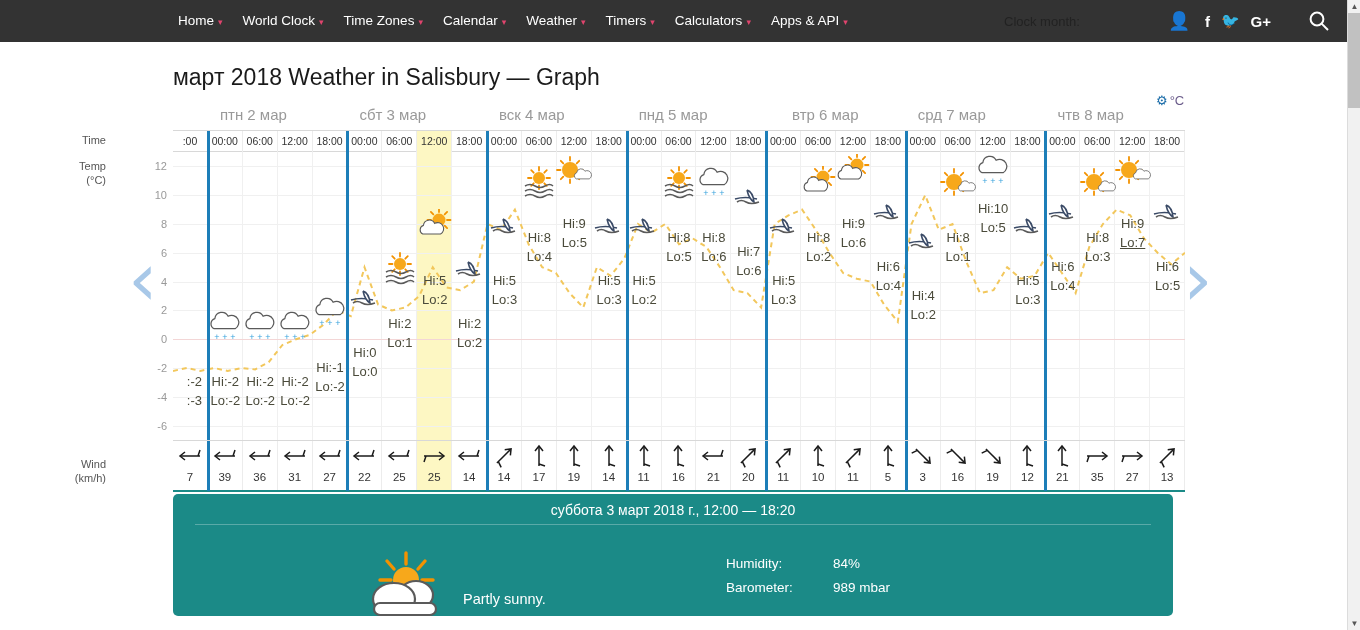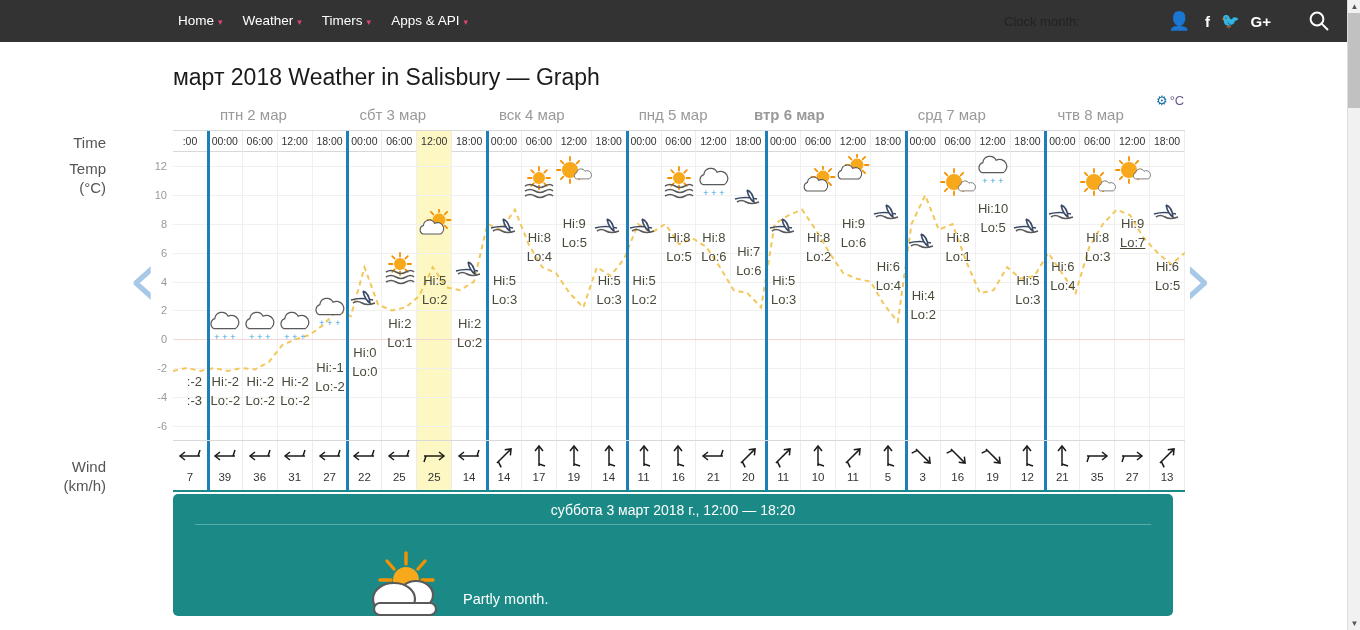--- a/index.html
+++ b/index.html
@@ -71,21 +71,21 @@
   .chart-area {
     position: absolute; left: 110px; top: 106px; width: 1075px; height: 386px;
   }
   .hdr-days {
     position: absolute; left: 0; top: 0; height: 24px; width: 100%;
   }
   .day-label {
     position: absolute; top: 0; font-size: 15px; color: #999999; white-space: nowrap;
   }
   .row-label {
-    position: absolute; right: 100%; text-align: right; font-size: 15px;
+    position: absolute; right: 100%; text-align: right; font-size: 11px;
     color: #555555; padding-right: 4px; width: 90px; line-height: 1.25;
   }
   .time-row {
     position: absolute; left: 63px; top: 24px; height: 22px; right: 0;
     border-top: 1px solid #d8d8d8; border-bottom: 1px solid #d8d8d8;
   }
   .time-cell {
     position: absolute; top: 0; height: 21px; line-height: 21px;
     font-size: 10.5px; color: #333; text-align: center;
     border-right: 1px solid #ececec;
@@ -160,22 +160,26 @@
   .wind-dir-arrow { position: absolute; left: 1018px; top: 40px; }
   .wind-dir { position: absolute; left: 1062px; top: 52px; font-size: 13.5px; }
   .wind-speed-row { position: absolute; left: 1005px; top: 75px; display: flex; gap: 8px; font-size: 13.5px; }
 </style>
 </head>
 <body>
 
 <div class="topnav">
   <div class="nav-items" id="navItems">
       <span class="nav-item"><span>Home</span><span class="caret">▾</span></span>
+      <span class="nav-item"><span>World Clock</span><span class="caret">▾</span></span>
+      <span class="nav-item"><span>Time Zones</span><span class="caret">▾</span></span>
+      <span class="nav-item"><span>Calendar</span><span class="caret">▾</span></span>
       <span class="nav-item"><span>Weather</span><span class="caret">▾</span></span>
       <span class="nav-item"><span>Timers</span><span class="caret">▾</span></span>
+      <span class="nav-item"><span>Calculators</span><span class="caret">▾</span></span>
       <span class="nav-item"><span>Apps &amp; API</span><span class="caret">▾</span></span>
     </div>
   <div class="nav-right">
     <span class="person-icon">👤</span>
     <span class="social" id="socialBox">
         <span>f</span>
         <span>🐦</span>
         <span>G+</span>
       </span>
     <span class="search-wrap">
@@ -205,21 +209,21 @@
   <span class="gear-icon">⚙</span>
   <span>°C</span>
 </div>
 
 <div class="chart-area">
   <div class="hdr-days" id="dayHeader">
       <div class="day-label" style="left: 109.897px;">птн 2 мар</div>
       <div class="day-label" style="left: 249.483px;">сбт 3 мар</div>
       <div class="day-label" style="left: 389.069px;">вск 4 мар</div>
       <div class="day-label" style="left: 528.655px;">пнд 5 мар</div>
-      <div class="day-label" style="left: 644px; font-weight: bold;">втр 6 мар</div>
+      <div class="day-label" style="left: 682px;">втр 6 мар</div>
       <div class="day-label" style="left: 807.828px;">срд 7 мар</div>
       <div class="day-label" style="left: 947.414px;">чтв 8 мар</div>
     </div>
 
   <div class="row-label" style="top:28px;">Time</div>
   <div class="row-label" style="top:54px;">
     <div>Temp</div>
     <div>(°C)</div>
   </div>
   <div class="row-label" style="top:352px;">
@@ -1068,21 +1072,31 @@
           <line x1="65" y1="29" x2="54" y2="29"></line>
           <line x1="19" y1="10" x2="26" y2="18"></line>
           <line x1="12" y1="29" x2="23" y2="29"></line>
         </g>
         <circle cx="38" cy="29" r="13" fill="#f7a81b"></circle>
         <ellipse cx="48" cy="44" rx="17" ry="14" fill="#ffffff" stroke="#5a5a5a" stroke-width="2.2"></ellipse>
         <ellipse cx="26" cy="48" rx="21" ry="16" fill="#ffffff" stroke="#5a5a5a" stroke-width="2.2"></ellipse>
         <rect x="6" y="52" width="62" height="12" rx="6" fill="#ffffff" stroke="#5a5a5a" stroke-width="2.2"></rect>
       </svg>
     </div>
-    <div class="cond-text">Partly month.</div>
+    <div class="cond-text">Partly sunny.</div>
+    <div class="metrics" id="metricsBox">
+        <div class="metric-row">
+          <span class="metric-key">Humidity:</span>
+          <span>84%</span>
+        </div>
+        <div class="metric-row">
+          <span class="metric-key">Barometer:</span>
+          <span>989 mbar</span>
+        </div>
+      </div>
     <div class="wind-dir-arrow">
       <svg width="34" height="18" viewBox="0 0 34 18">
         <g stroke="#ffffff" stroke-width="1.6" fill="none" stroke-linecap="round">
           <line x1="2" y1="9" x2="28" y2="4"></line>
           <line x1="2" y1="9" x2="11" y2="4"></line>
           <line x1="2" y1="9" x2="11" y2="14"></line>
           <line x1="27" y1="3" x2="30" y2="13"></line>
         </g>
       </svg>
     </div>

